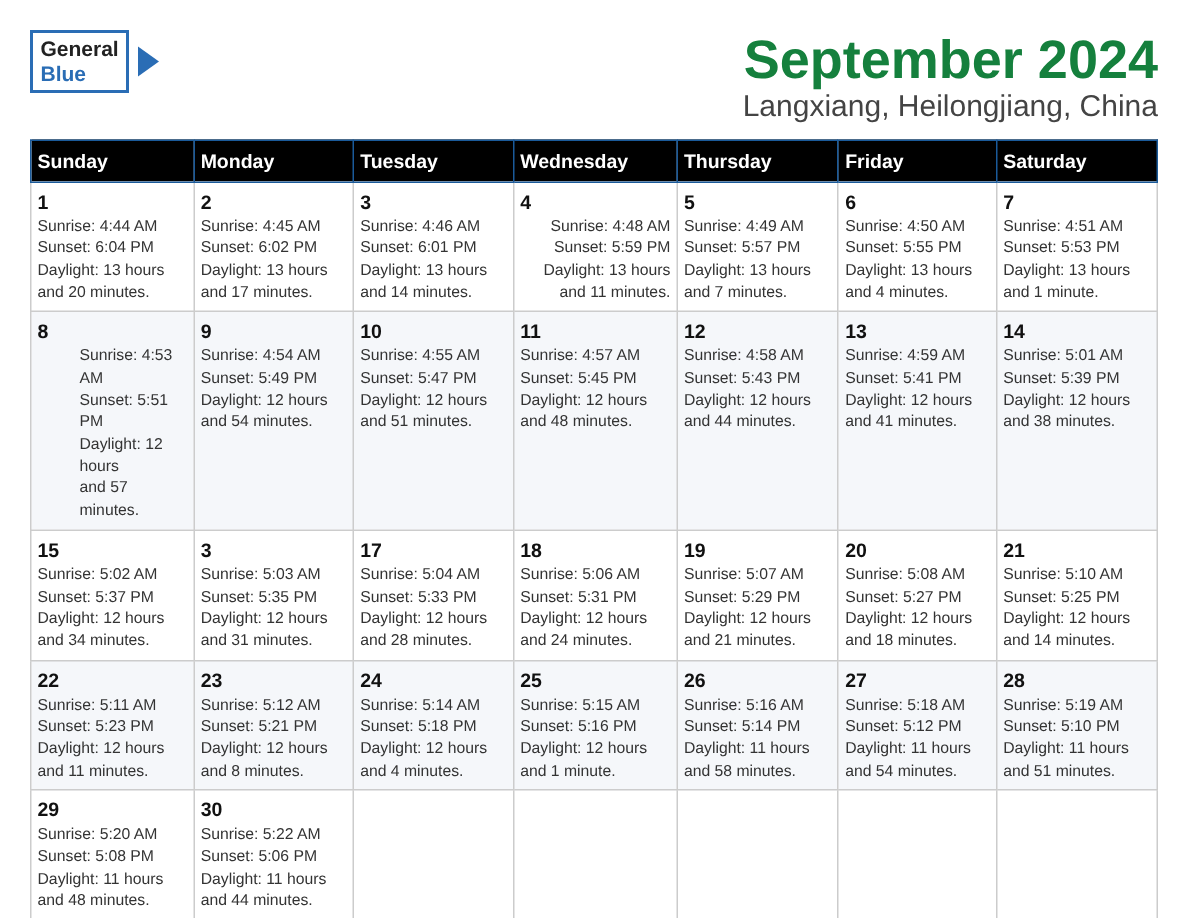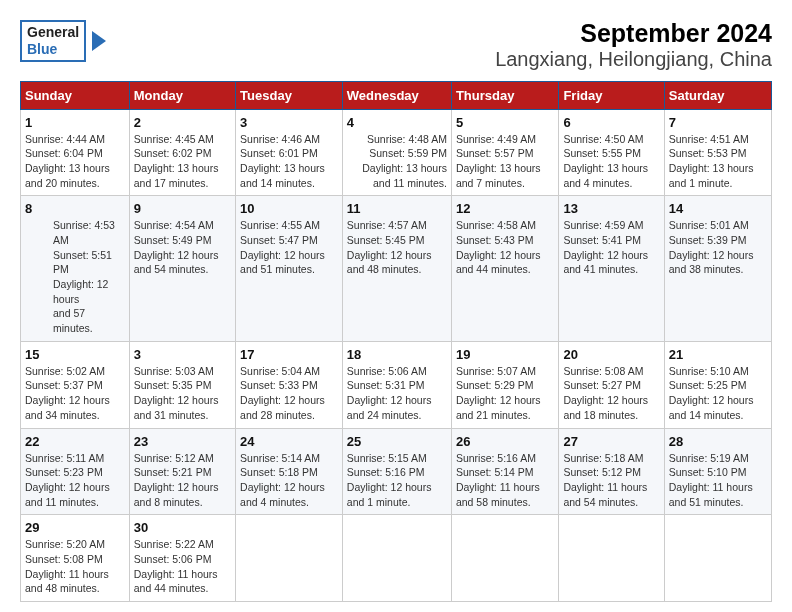--- a/index.html
+++ b/index.html
@@ -13,36 +13,36 @@
     .header-section {
       display: flex;
       justify-content: space-between;
       align-items: flex-start;
       margin-bottom: 10px;
     }
     .title-block {
       text-align: right;
     }
     .month-title {
-      font-size: 25px;
-      font-weight: bold;
-      color: #000000;
+      font-size: 36px;
+      font-weight: bold;
+      color: #15803d;
       line-height: 1.1;
     }
     .location-title {
       font-size: 20px;
       color: #444;
     }
     .calendar-table {
       width: 100%;
       border-collapse: collapse;
       font-size: 11px;
     }
     .calendar-table thead tr th {
-      background-color: #b91c1c;
+      background-color: #000000;
       color: #fff;
       padding: 6px 4px;
       text-align: left;
       font-size: 13px;
       font-weight: bold;
       border: 1px solid #1a5a9a;
     }
     .calendar-table tbody tr td {
       vertical-align: top;
       padding: 5px 4px;

